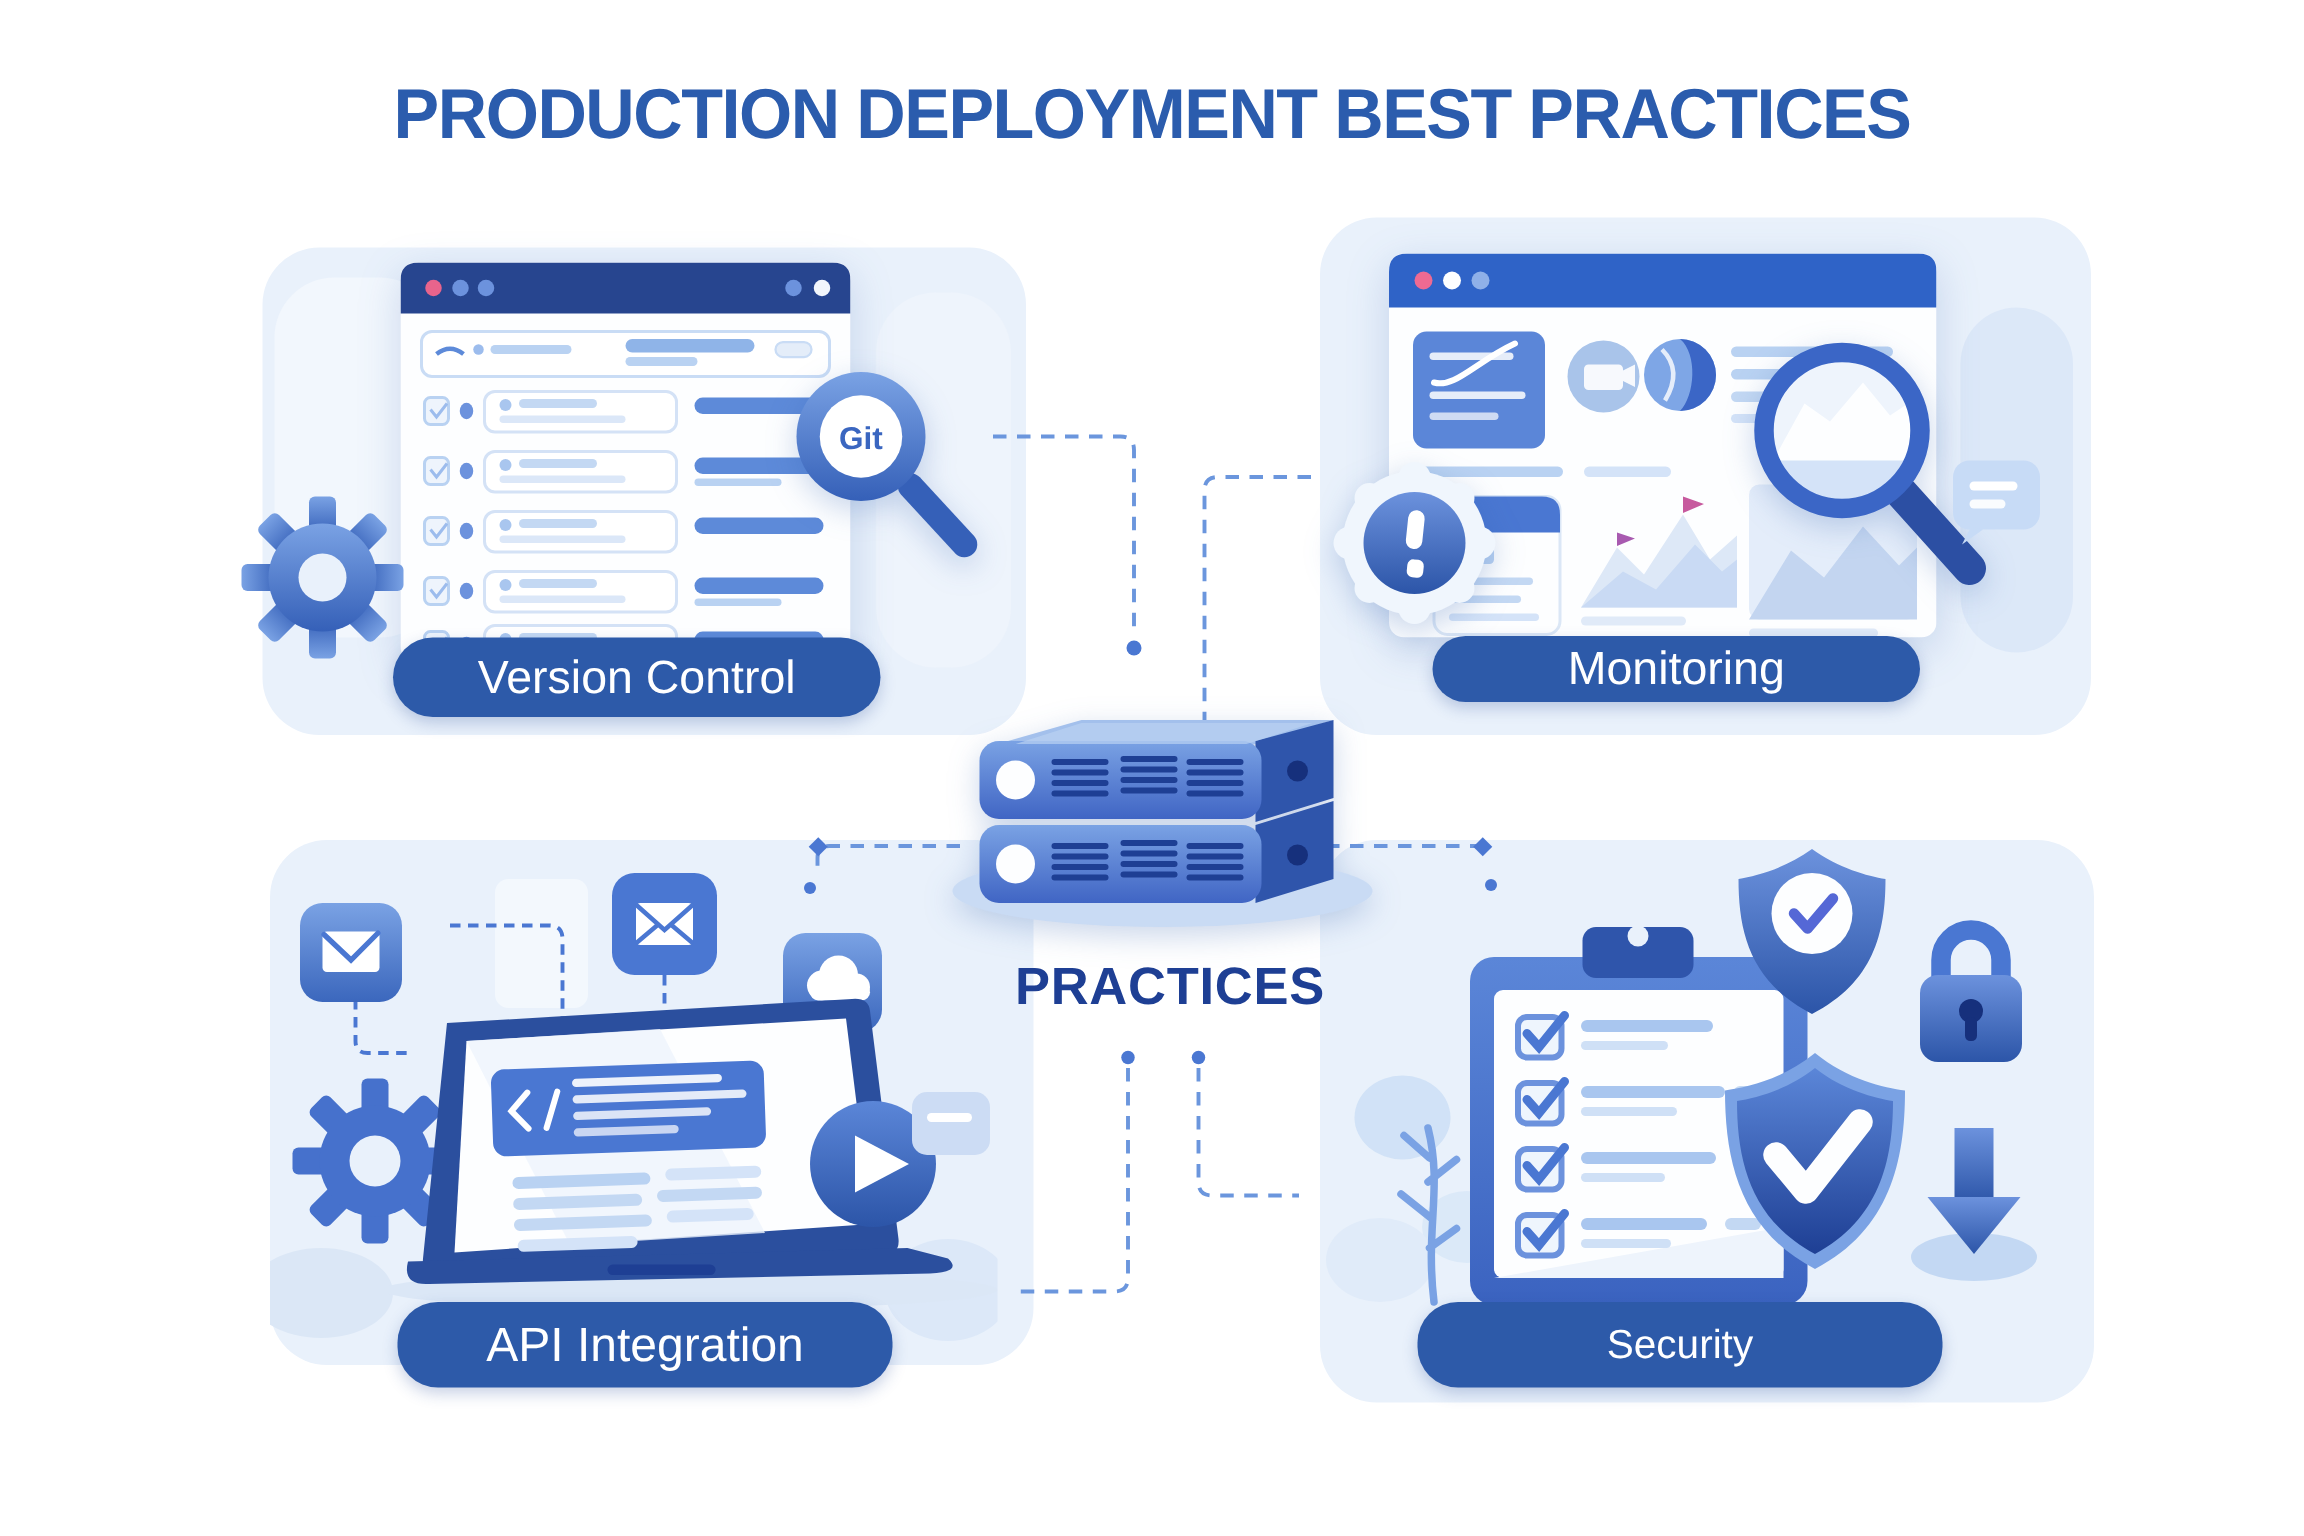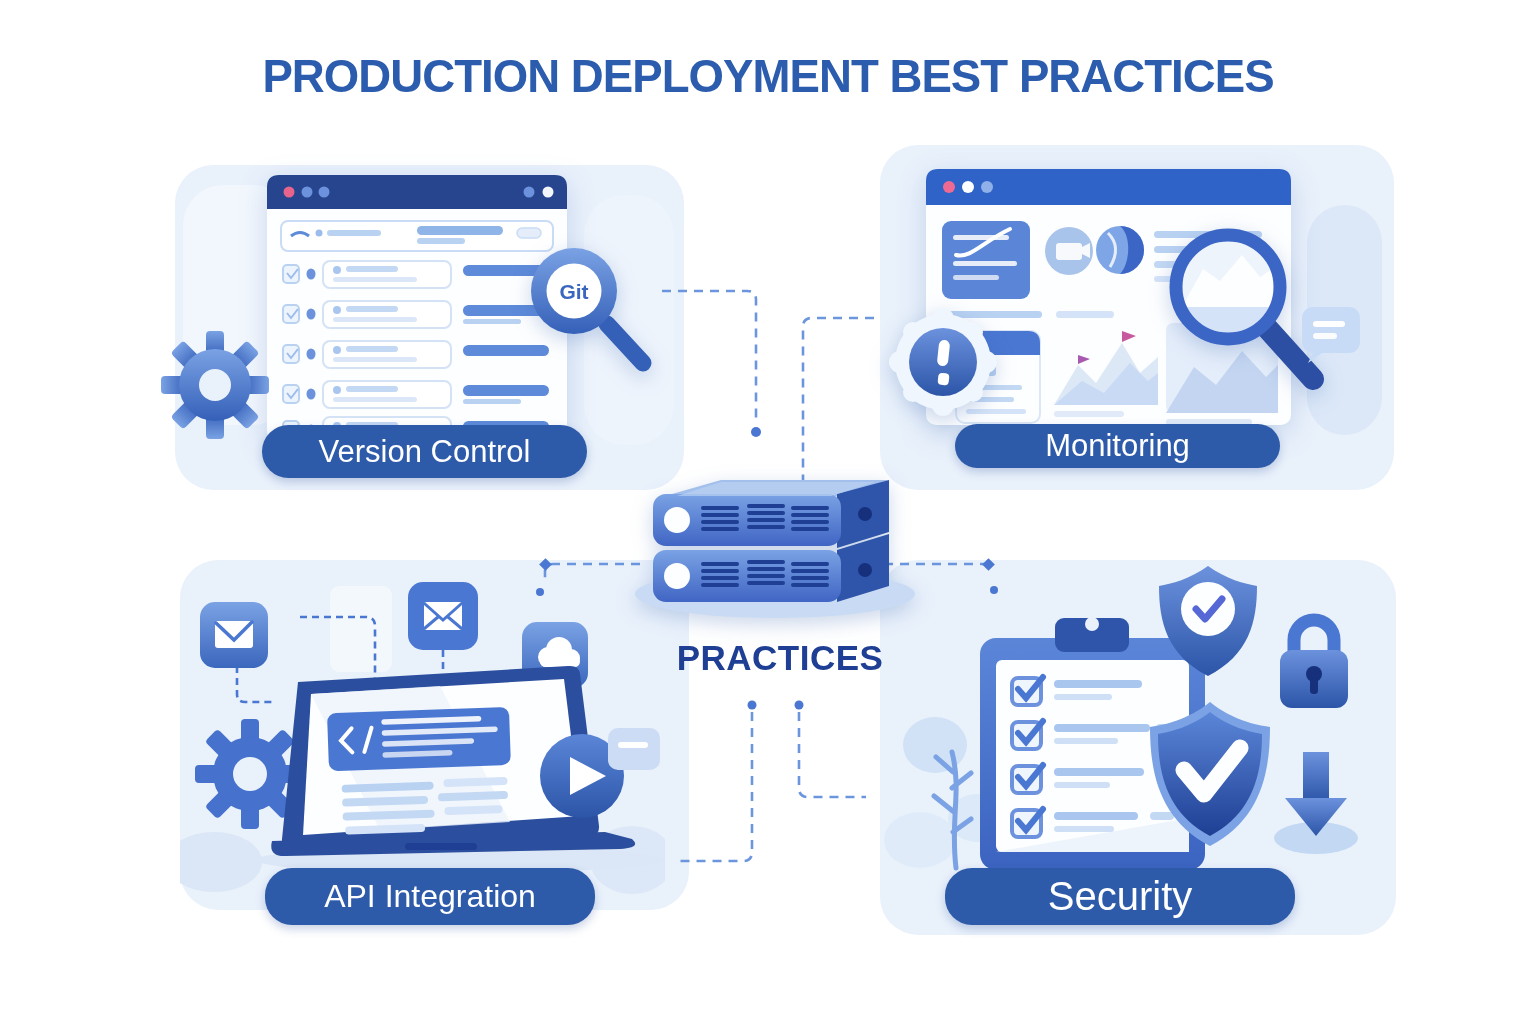--- a/index.html
+++ b/index.html
@@ -384,21 +384,21 @@
         <path d="M36,72 l20,24 l36,-46" stroke="#fdfeff" stroke-width="17" fill="none" stroke-linecap="round" stroke-linejoin="round"></path>
       </g>
 
       <g transform="translate(405,192)">
         <ellipse cx="31" cy="86" rx="42" ry="16" fill="#c3d8f3"></ellipse>
         <rect x="18" y="0" width="26" height="50" fill="url(#shieldGrad)"></rect>
         <polygon points="0,46 62,46 31,84" fill="url(#shieldGrad)"></polygon>
       </g>
     </svg>
 
-    <div class="pill" style="left:65px;top:308px;width:350px;height:57px;font-size:40px;">Security</div>
+    <div class="pill" style="left:65px;top:308px;width:350px;height:57px;font-size:27px;">Security</div>
   </section>
 
   <div class="server-wrap">
     <svg width="300" height="155" viewBox="0 0 300 155" class="soft-shadow">
       <defs>
         <linearGradient id="srvFront" x1="0" y1="0" x2="0" y2="1">
           <stop offset="0" stop-color="#7aa2e4"></stop>
             <stop offset="1" stop-color="#4065c4"></stop>
         </linearGradient>
         <g id="slats">

